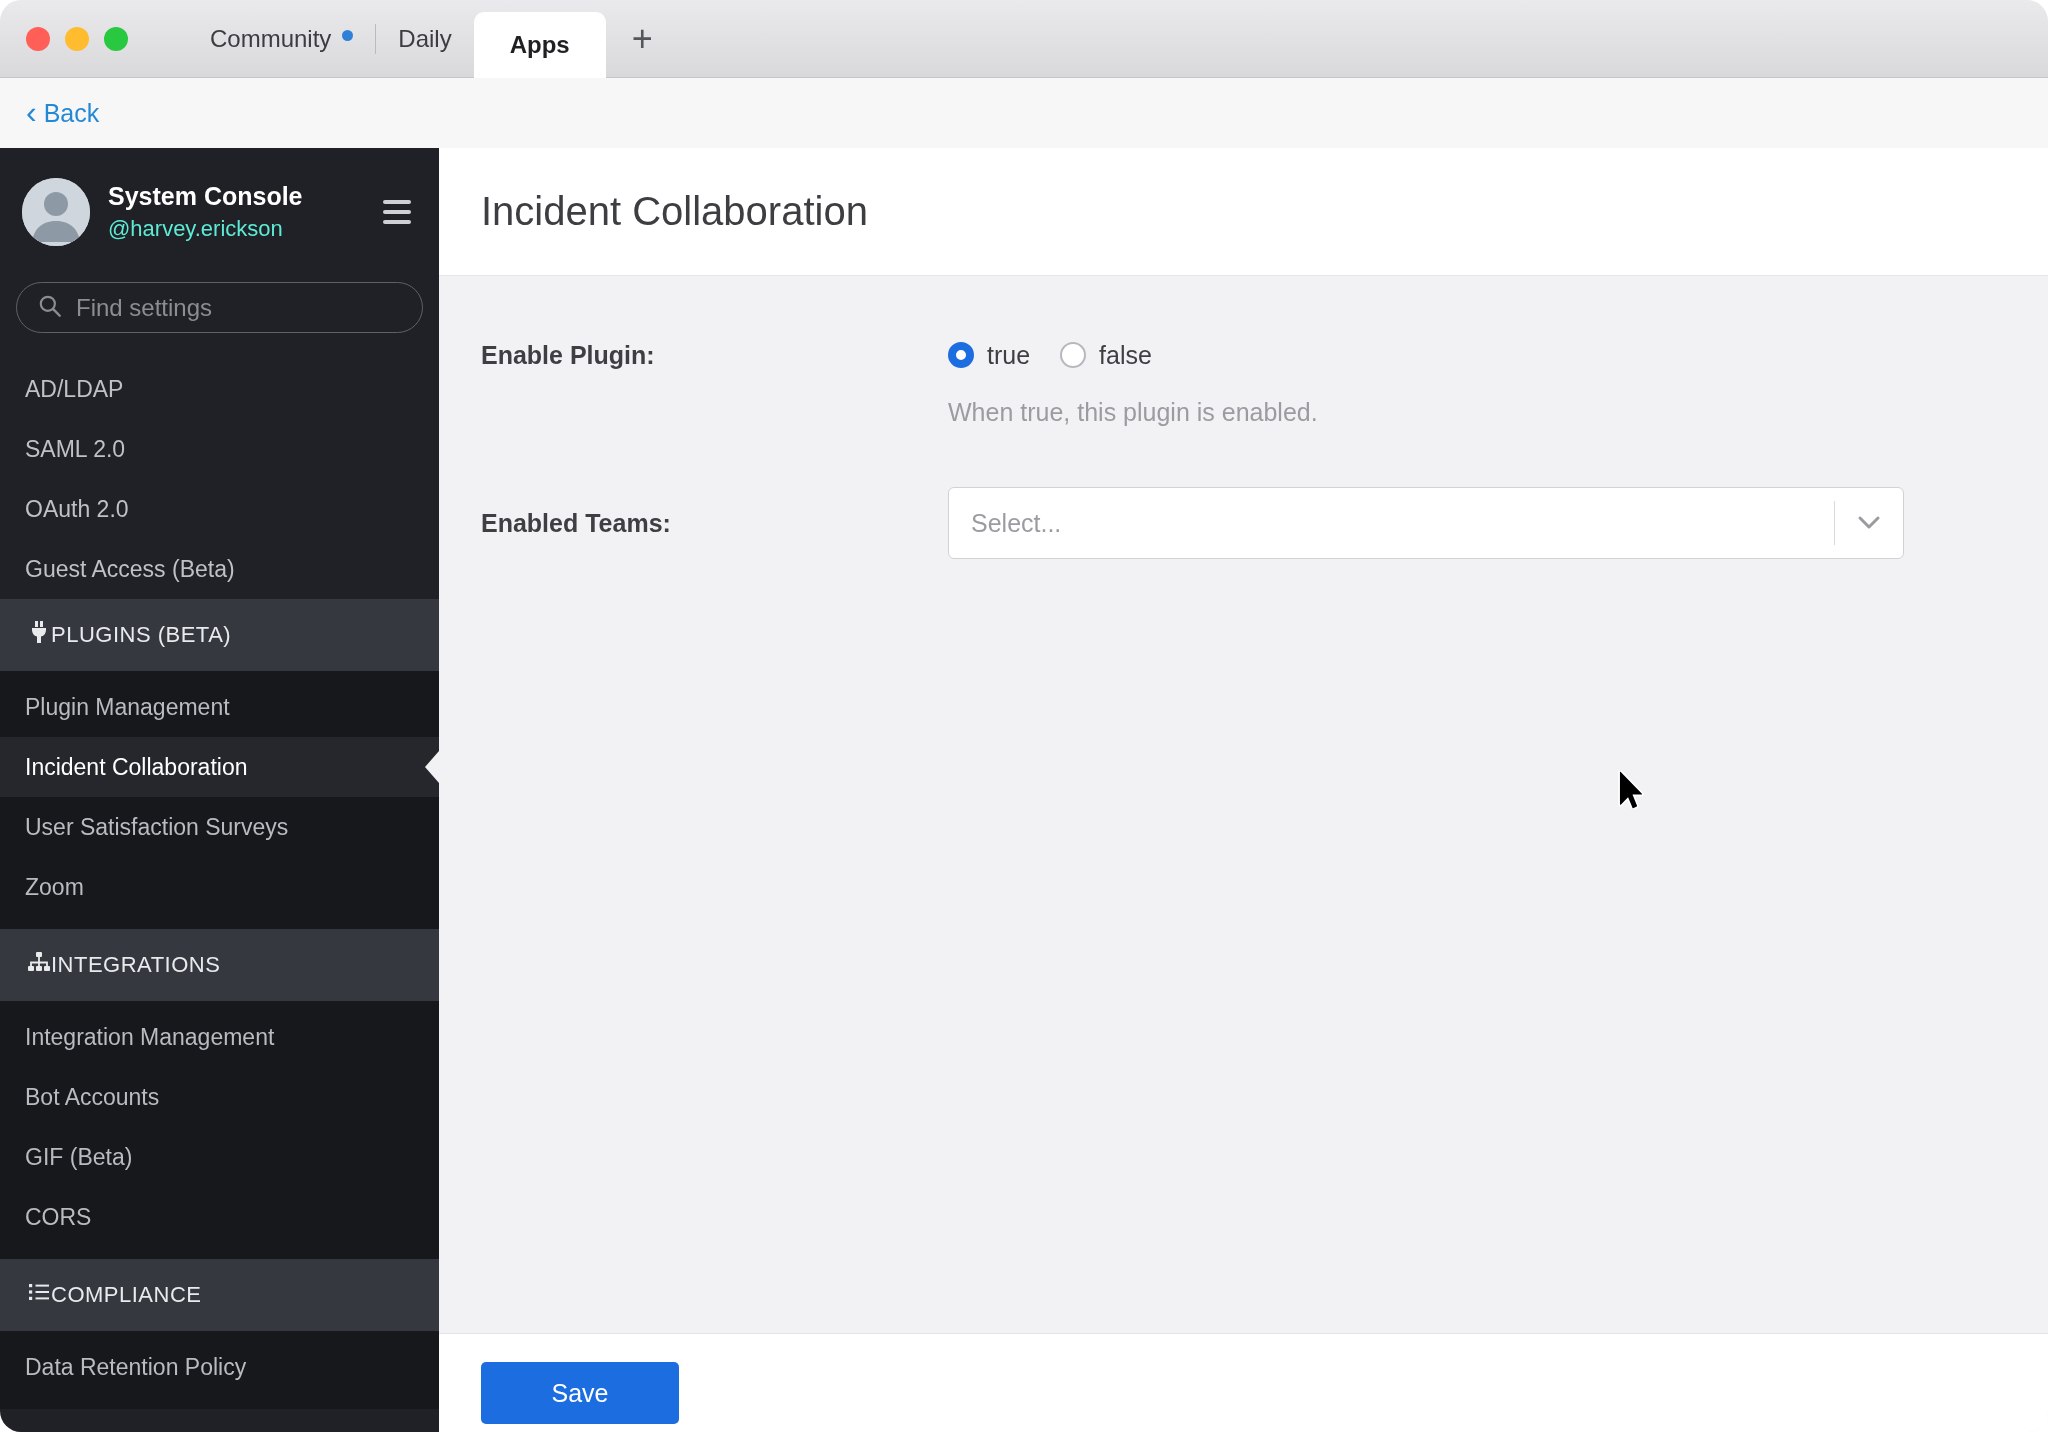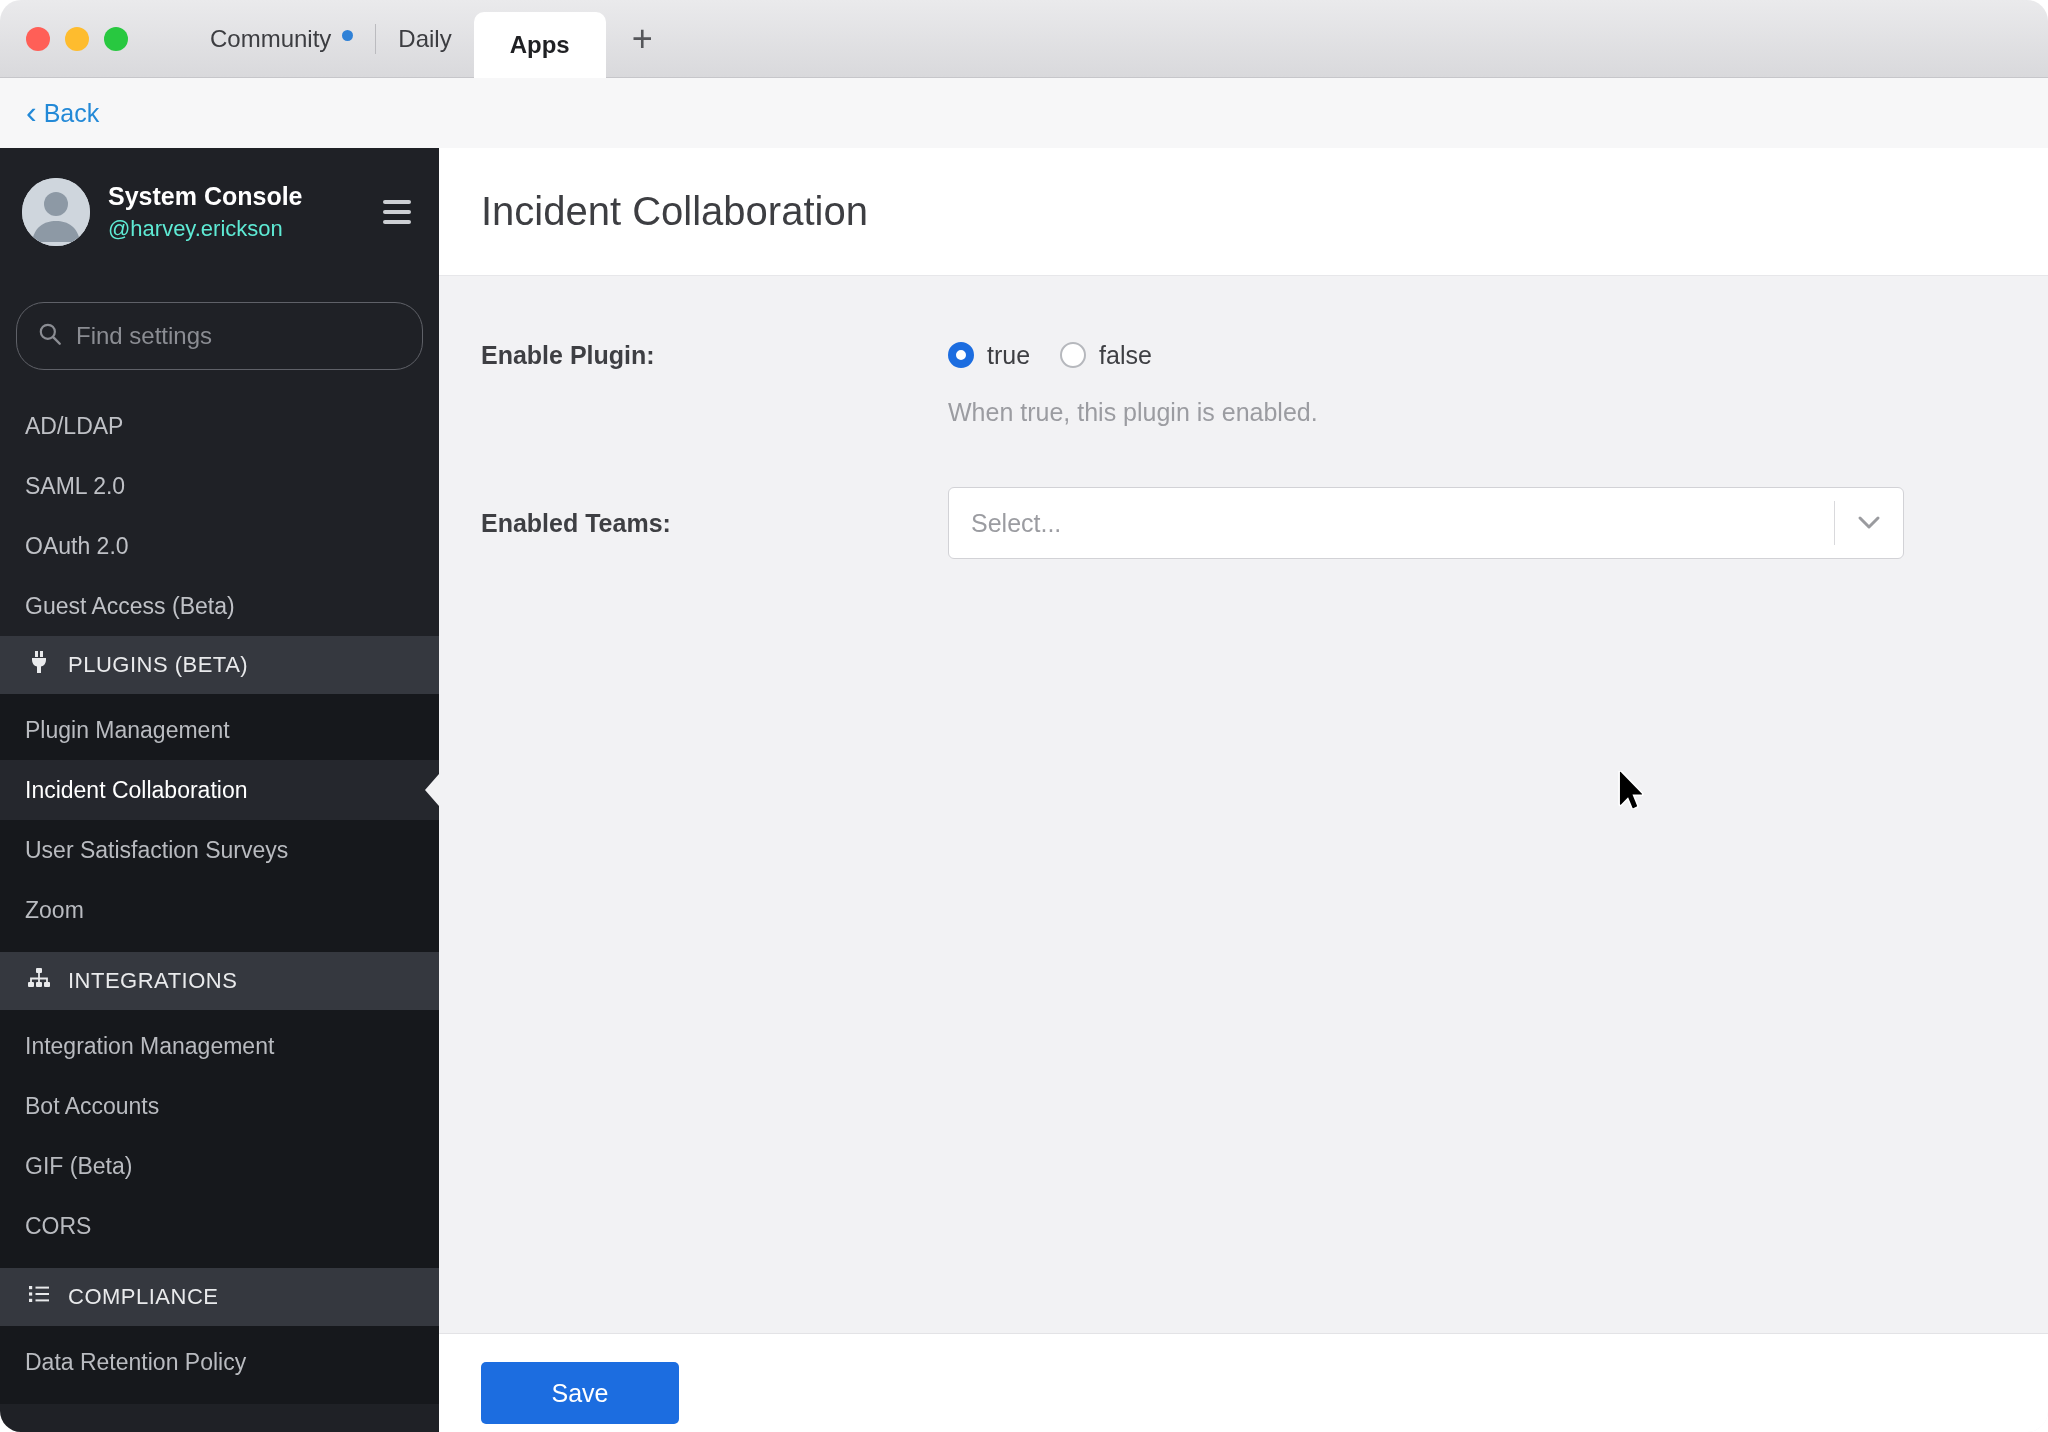--- a/index.html
+++ b/index.html
@@ -48,31 +48,31 @@
   }
   .profile { height: 128px; display: flex; align-items: center; padding: 11px 22px; position: relative; }
   .avatar { width: 68px; height: 68px; border-radius: 50%; overflow: hidden; flex-shrink: 0; background: #cfd6dd; }
   .profile-text { margin-left: 18px; min-width: 0; }
   .profile-title { font-size: 25px; font-weight: 700; color: #ffffff; }
   .profile-user  { font-size: 22px; color: #5eead4; margin-top: 5px; }
   .hamburger { position: absolute; right: 28px; top: 50%; transform: translateY(-50%); display: flex; flex-direction: column; gap: 6px; cursor: pointer; }
   .hamburger span { display: block; width: 28px; height: 4px; border-radius: 2px; background: #cdd0d4; }
 
   .search-box {
-    margin: 26px 16px 26px; height: 68px; border: 1px solid #5f6168; border-radius: 28px;
+    margin: 6px 16px 26px; height: 51px; border: 1px solid #5f6168; border-radius: 28px;
     display: flex; align-items: center; gap: 13px; padding: 0 20px; cursor: text;
   }
   .search-placeholder { font-size: 24px; color: #8b8d93; }
 
   .nav-item {
     height: 60px; display: flex; align-items: center; padding-left: 25px;
     font-size: 23px; color: #bfc1c6; cursor: pointer; position: relative;
   }
   .section-header {
-    height: 58px; display: flex; align-items: center; gap: 17px; padding-left: 27px;
+    height: 72px; display: flex; align-items: center; gap: 0; padding-left: 27px;
     background: #35383f; color: #e9eaec; font-size: 22px; letter-spacing: 0.5px;
   }
   .group { background: #16181c; padding: 6px 0 12px; }
   .group .nav-item { color: #b9bbc0; }
   .nav-item.selected { background: #25272d; color: #ffffff; }
   .notch {
     position: absolute; right: 0; top: 50%; transform: translateY(-50%);
     width: 0; height: 0;
     border-top: 16px solid transparent; border-bottom: 16px solid transparent;
     border-right: 14px solid #f2f2f4;

